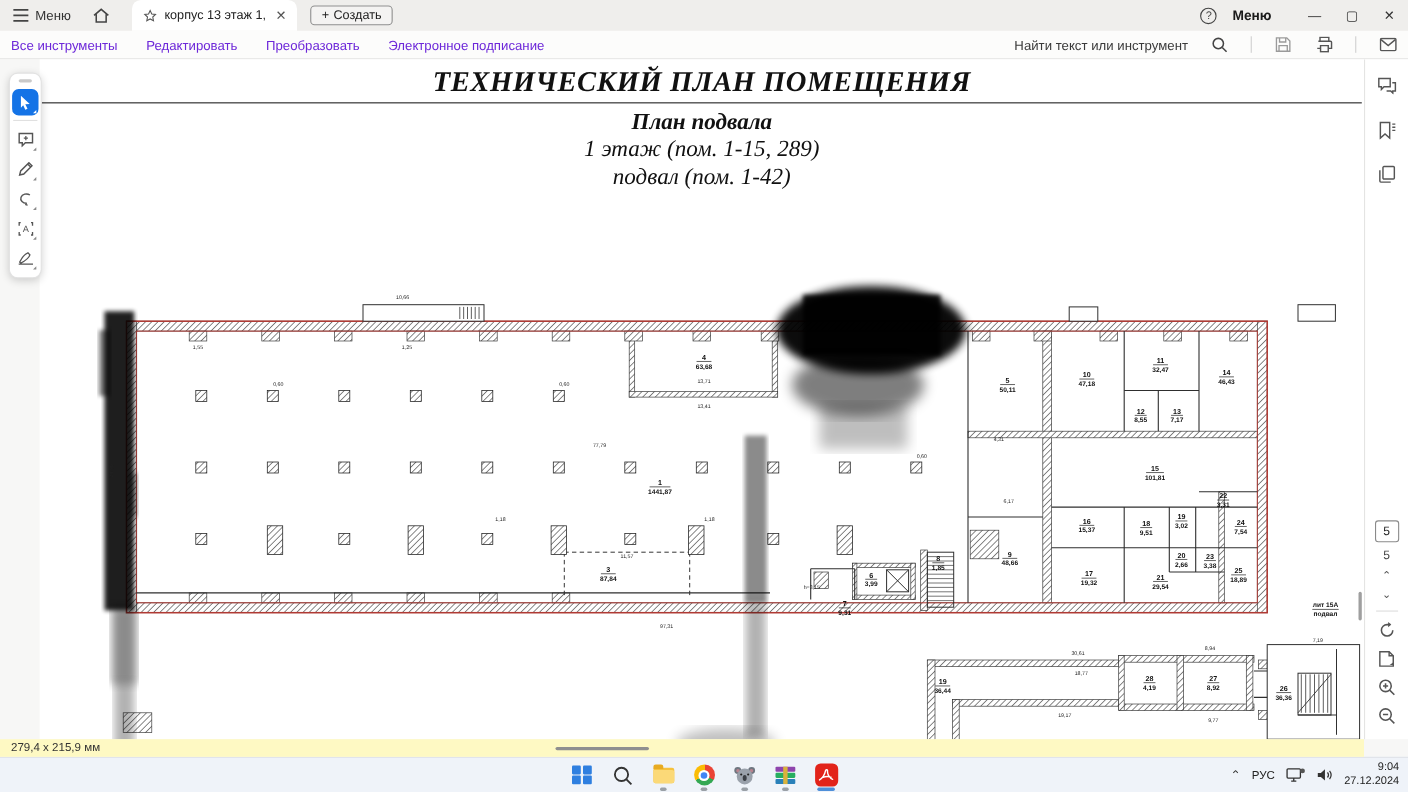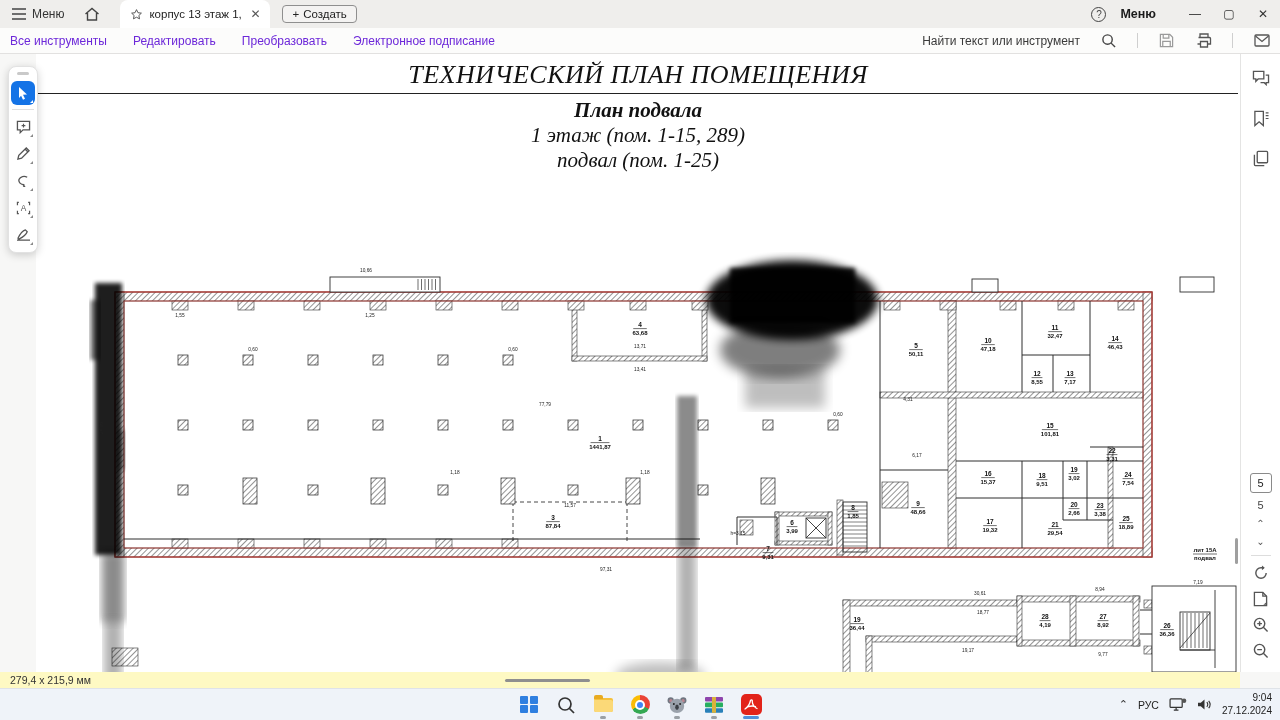--- a/index.html
+++ b/index.html
@@ -25,21 +25,21 @@
   .tool-menu span { font-size:12px; color:#6d28d9; }
   .toolbar-right { margin-left:auto; display:flex; align-items:center; gap:20px; }
   .search-lbl { font-size:12px; color:#3a3a3a; }
   .vsep { width:1px; height:15px; background:#cfcfcf; }
   .icon16 { width:17px; height:17px; display:flex; align-items:center; justify-content:center; }
 
   
   .main { position:relative; height:634px; background:#f7f7f6; }
   .page { position:absolute; left:36px; top:0; right:40px; height:618px; background:#fff; }
   .doc-title { position:absolute; left:36px; right:40px; top:6px; text-align:center; font-family:"Liberation Serif",serif; font-style:italic; color:#111; }
-  .doc-title h1 { font-size:26px; font-weight:400; letter-spacing:.5px; }
+  .doc-title h1 { font-size:26px; font-weight:700; letter-spacing:.5px; }
   .doc-rule { border:none; border-top:1.6px solid #222; margin:3px 2px 4px 2px; }
   .doc-sub1 { font-size:21px; font-weight:700; }
   .doc-sub2,.doc-sub3 { font-size:21px; font-weight:400; }
   #plan-svg { position:absolute; left:0; top:0; pointer-events:none; }
   .room-num { font:700 6.5px "Liberation Sans",sans-serif; fill:#111; text-anchor:middle; }
   .room-area { font:600 6px "Liberation Sans",sans-serif; fill:#111; text-anchor:middle; }
   .dim { font:4.8px "Liberation Sans",sans-serif; fill:#222; text-anchor:middle; }
   .annex-lbl { font:700 6px "Liberation Sans",sans-serif; fill:#111; text-anchor:middle; }
 
   
@@ -162,21 +162,21 @@
 </div>
 
 <div class="main">
   <div class="page"></div>
 
   <div class="doc-title">
     <h1>ТЕХНИЧЕСКИЙ ПЛАН ПОМЕЩЕНИЯ</h1>
     <hr class="doc-rule">
     <div class="doc-sub1">План подвала</div>
     <div class="doc-sub2">1 этаж (пом. 1-15, 289)</div>
-    <div class="doc-sub3">подвал (пом. 1-25)</div>
+    <div class="doc-sub3">подвал (пом. 1-42)</div>
   </div>
 
   <svg id="plan-svg" width="1280" height="618" viewBox="0 54 1280 618">
     <defs>
       <pattern id="hx" width="4" height="4" patternUnits="userSpaceOnUse" patternTransform="rotate(45)">
         <rect width="4" height="4" fill="#fff"></rect>
         <line x1="0" y1="0" x2="0" y2="4" stroke="#3a3a3a" stroke-width="1.1"></line>
       </pattern>
       <filter id="bl2">
           <feGaussianBlur stdDeviation="2"></feGaussianBlur>

